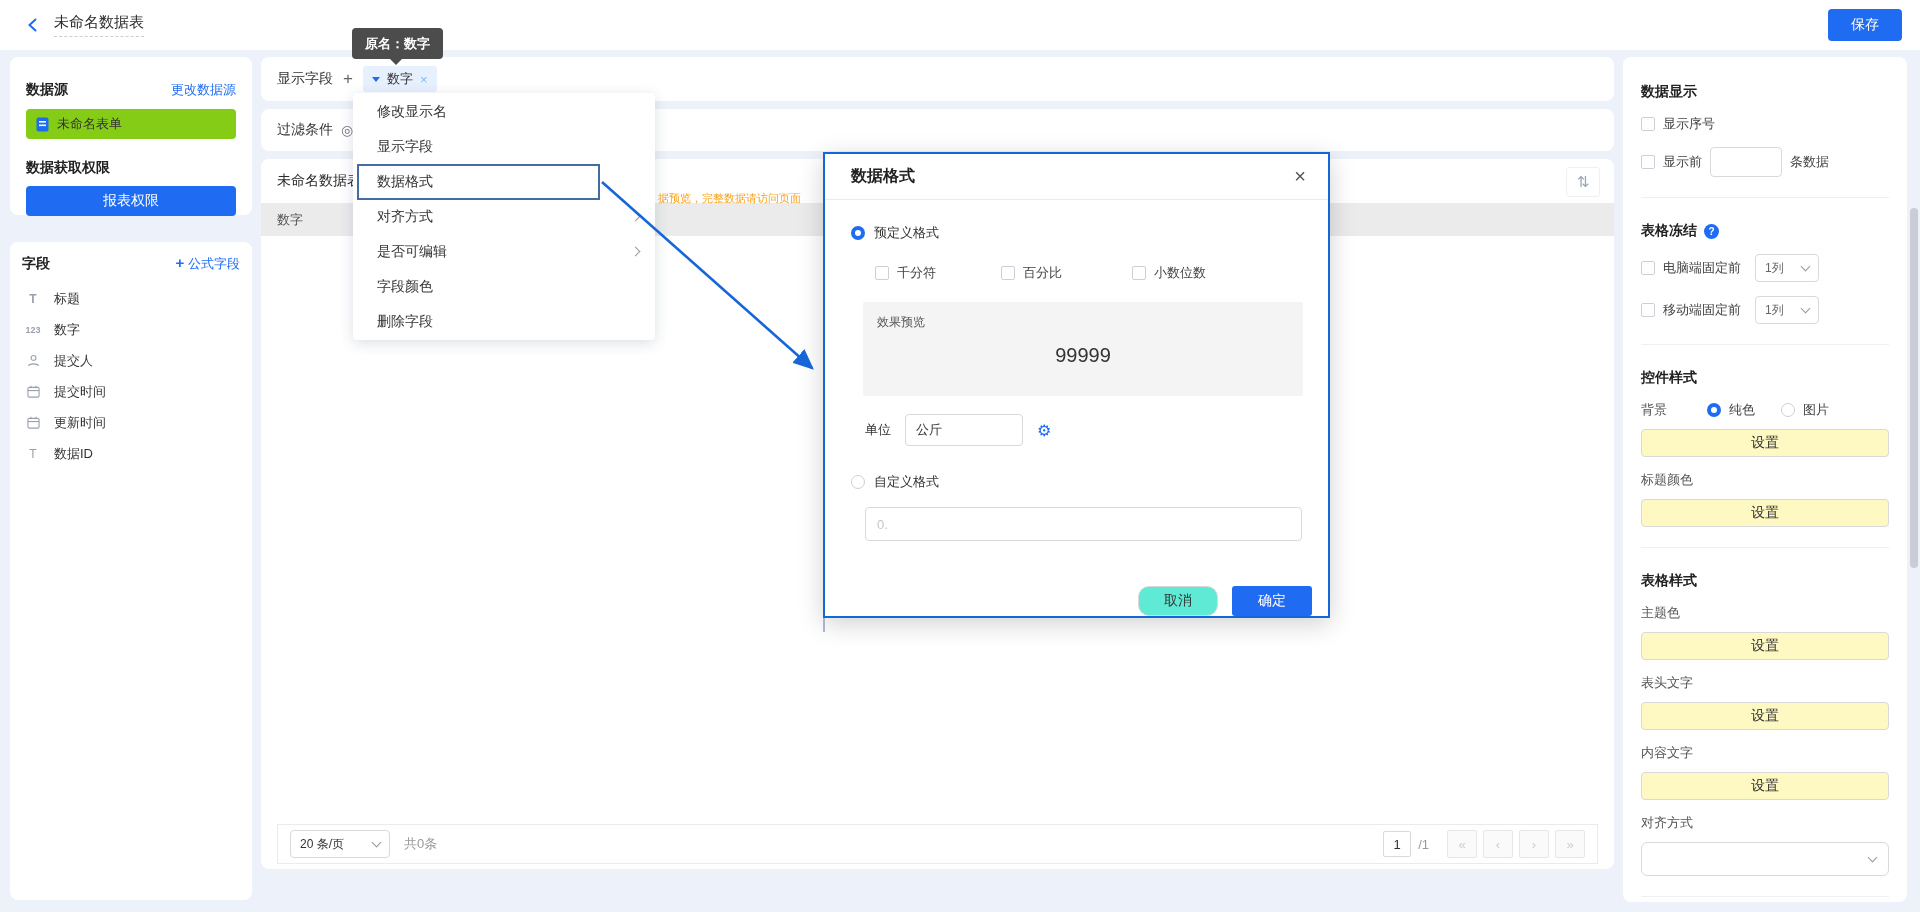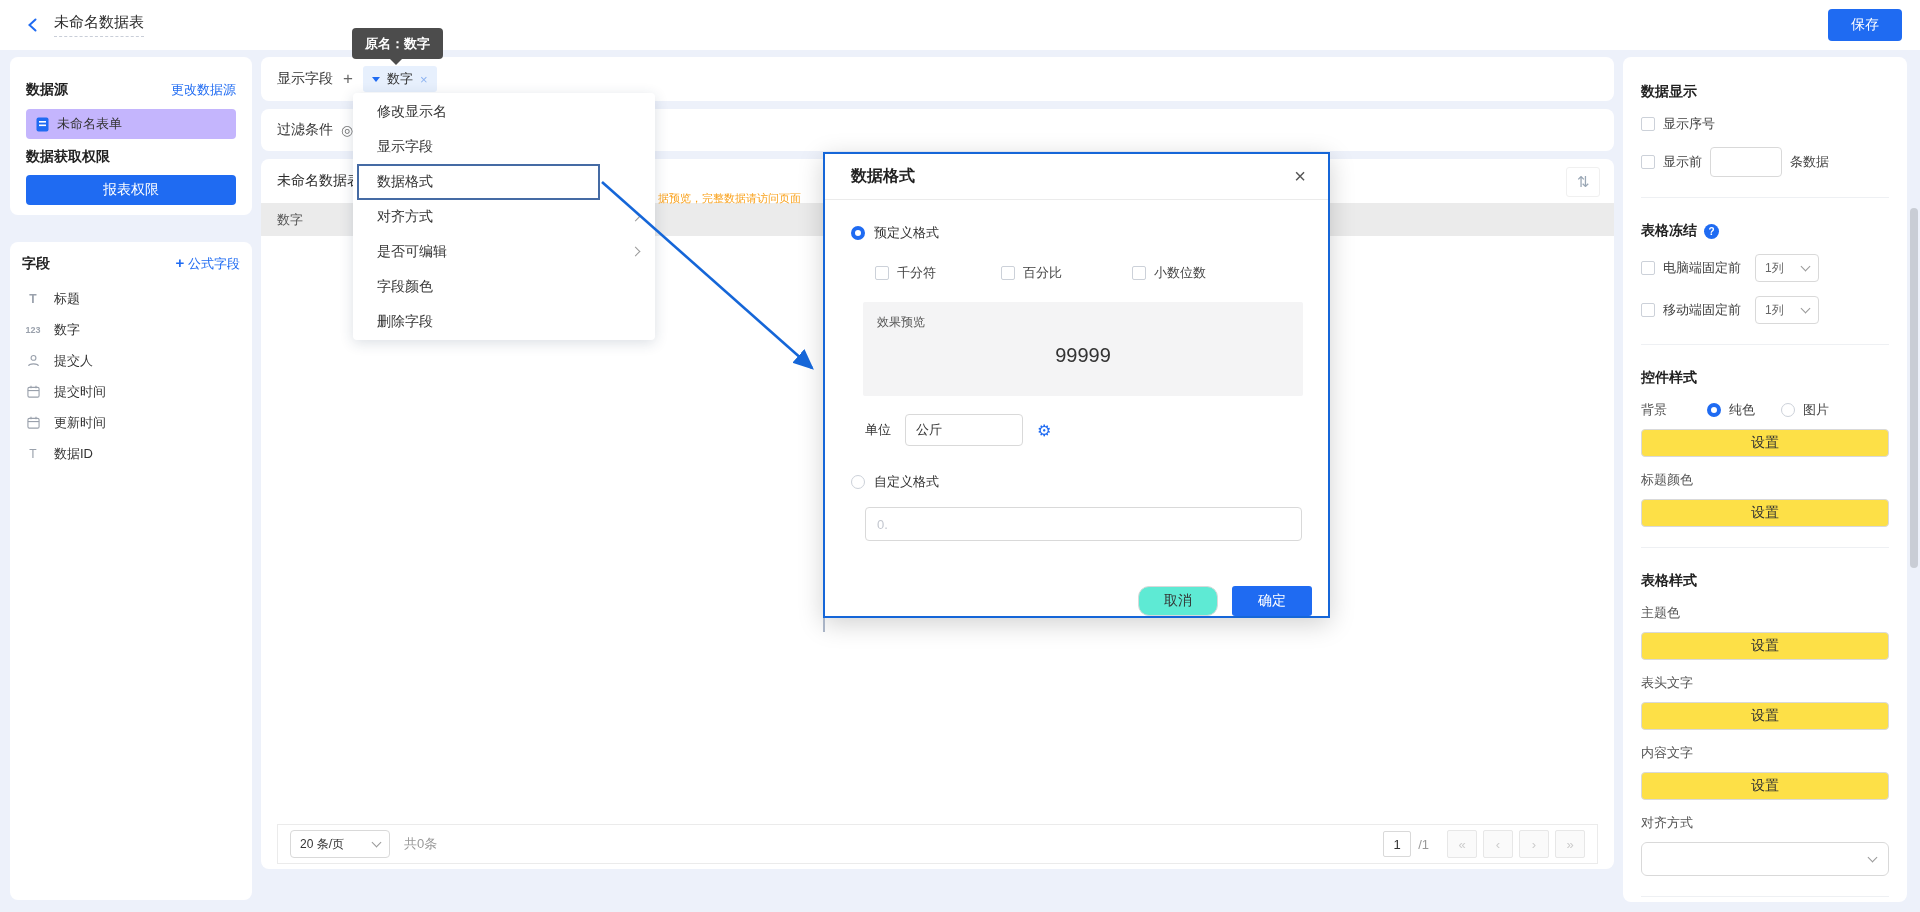--- a/index.html
+++ b/index.html
@@ -21,22 +21,22 @@
   .spacer{flex:1}
   .btn-primary{background:var(--blue);color:#fff;border:none;border-radius:4px;
                font-size:14px;cursor:pointer}
   .save-btn{width:74px;height:32px}
 
   
   .ds-card{left:10px;top:57px;width:242px;height:158px;padding:24px 16px}
   .hd-row{display:flex;align-items:center;justify-content:space-between}
   .bold-h{font-weight:bold;font-size:14px;color:#222}
   .link{color:var(--blue);font-size:13px;cursor:pointer}
-  .src-item{height:30px;background:#c4b5fd;border-radius:4px;display:flex;
-            align-items:center;gap:8px;padding:0 10px;margin:10px 0 9px;cursor:pointer}
+  .src-item{height:30px;background:#84cc16;border-radius:4px;display:flex;
+            align-items:center;gap:8px;padding:0 10px;margin:10px 0 20px;cursor:pointer}
   .perm-btn{width:100%;height:30px;margin-top:9px}
   .fields-card{left:10px;top:242px;width:242px;height:658px;padding:12px}
   .field-list{margin-top:10px}
   .field-item{display:flex;align-items:center;gap:10px;height:31px;color:#333;cursor:pointer}
   .ficon{width:22px;color:#9aa1ac;font-size:11px;display:flex;justify-content:center;align-items:center}
   .plus{color:var(--blue);font-size:15px;font-weight:bold}
 
   
   .rowA{left:261px;top:57px;width:1353px;height:44px;display:flex;align-items:center;
         padding:0 16px;gap:10px}
@@ -78,21 +78,21 @@
   .p-row{display:flex;align-items:center;gap:8px;margin-top:14px;color:#444}
   .cb{width:14px;height:14px;border:1px solid #ccd1d9;border-radius:2px;background:#fff;flex:none;cursor:pointer}
   .radio{width:14px;height:14px;border:1px solid #ccd1d9;border-radius:50%;background:#fff;flex:none;cursor:pointer}
   .radio.on{border:4px solid var(--blue)}
   .mini-input{width:72px;height:30px;border:1px solid var(--border);border-radius:4px;background:#fff}
   .divider{height:1px;background:var(--divider);margin-top:20px}
   .q-icon{width:15px;height:15px;border-radius:50%;background:var(--blue);color:#fff;font-size:10px;
           display:inline-flex;align-items:center;justify-content:center;margin-left:7px;cursor:pointer;font-weight:bold}
   .sel-sm{width:64px;height:28px;font-size:12px;color:#666}
   .flabel{width:84px}
-  .btn-set{width:100%;height:28px;border:1px solid var(--border);border-radius:4px;background:#fde047;
+  .btn-set{width:100%;height:28px;border:1px solid var(--border);border-radius:4px;background:#fef9c3;
            font-size:14px;color:#333;margin-top:10px;cursor:pointer}
   .sub-label{color:#555;margin-top:14px}
   .bg-label{width:58px;color:#555}
   .rgroup{display:flex;align-items:center;gap:8px;margin-right:18px;color:#444}
   .align-select{width:100%;height:34px;border:1px solid var(--border);border-radius:6px;display:flex;
                 align-items:center;justify-content:flex-end;padding:0 12px;margin-top:10px;cursor:pointer}
 
   
   .menu{position:absolute;left:353px;top:93px;width:302px;background:#fff;border-radius:4px;
         box-shadow:0 3px 14px rgba(31,56,88,.16);z-index:50;padding:1px 0}

